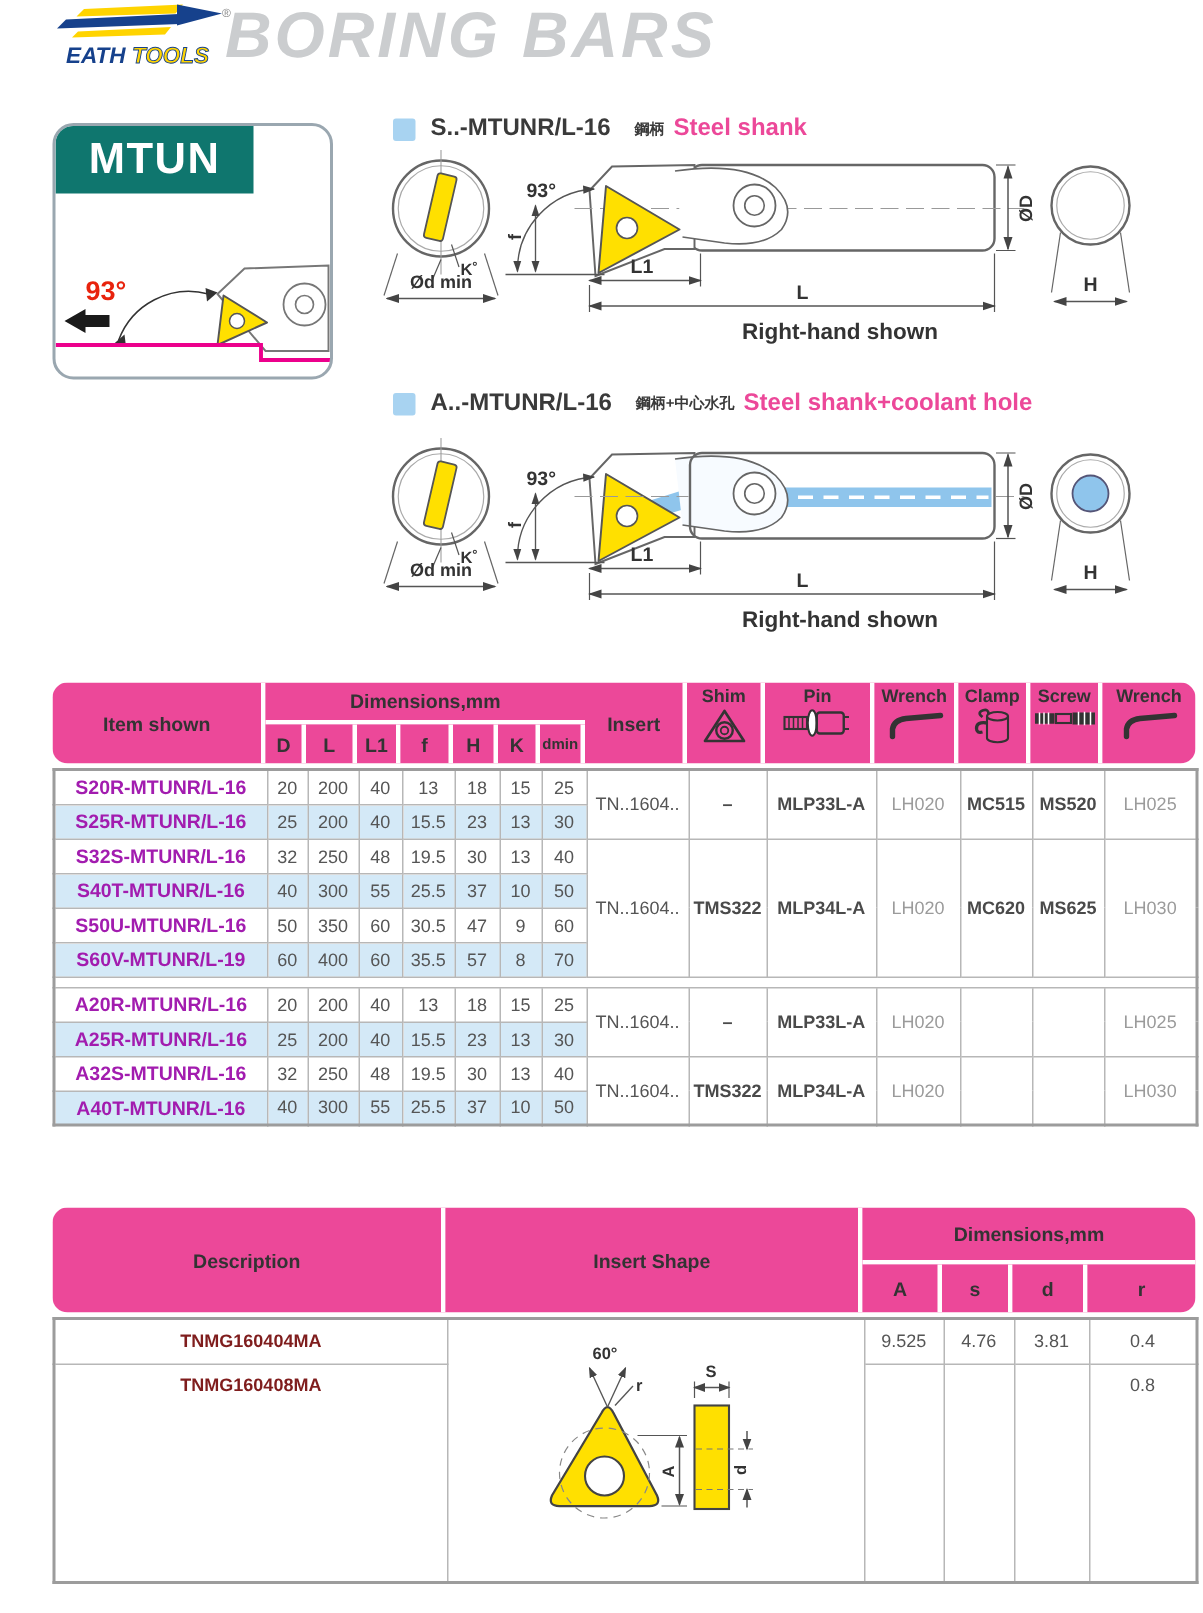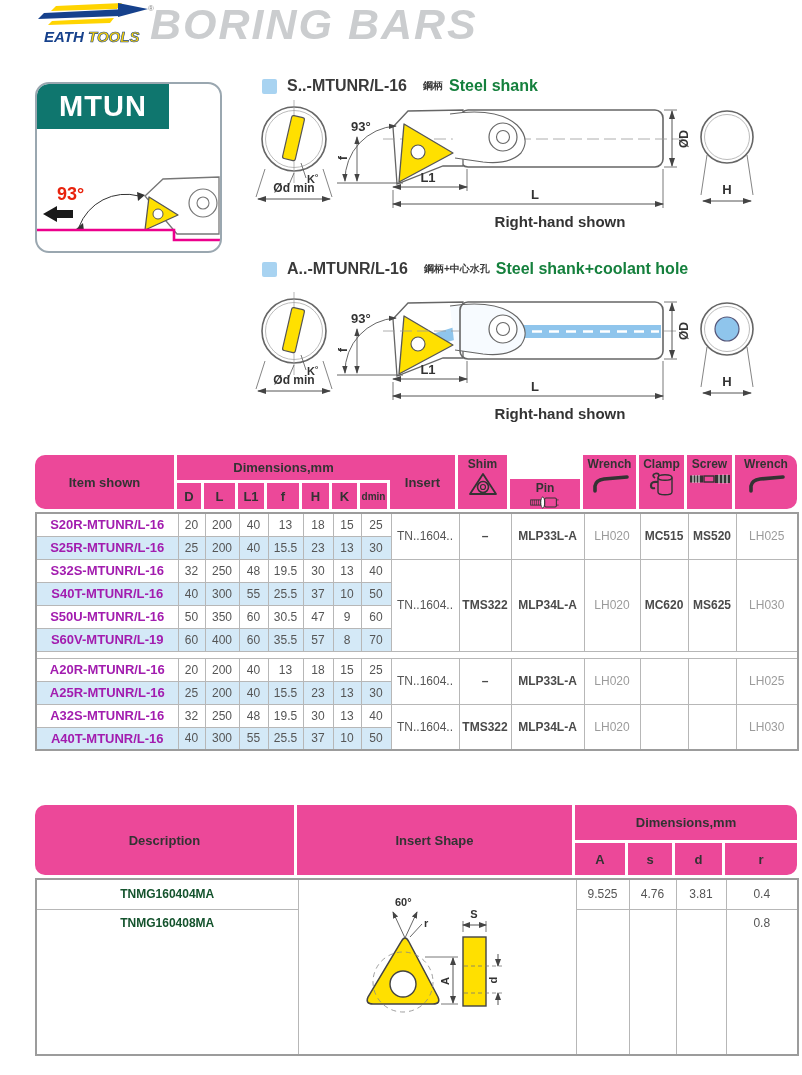--- a/index.html
+++ b/index.html
@@ -18,21 +18,21 @@
   .mtun-drawing { position: absolute; left: 0; top: 0; }
   .mtun-band { position: absolute; left: 0; top: 0; width: 132px; height: 45px; background: #0f766e;
     border-radius: 11px 0 0 0; display: flex; align-items: center; justify-content: center; }
   .mtun-band span { color: #fff; font-size: 29px; font-weight: bold; letter-spacing: 1px; }
 
   
   .section-title { position: absolute; display: flex; align-items: center; height: 18px; white-space: nowrap; }
   .section-title .bullet { width: 15px; height: 15px; background: #a8d3f1; margin-right: 10px; border-radius: 2px; flex: none; }
   .section-title .code { font-size: 16px; font-weight: bold; color: #3a3a3a; }
   .section-title .zh { font-size: 10px; font-weight: bold; color: #3a3a3a; margin-left: 16px; }
-  .section-title .en { font-size: 16px; font-weight: bold; color: #15803d; margin-left: 6px; }
+  .section-title .en { font-size: 16px; font-weight: bold; color: #ec4899; margin-left: 6px; }
   .caption { position: absolute; width: 180px; text-align: center; font-size: 15px; font-weight: bold; color: #333; }
 
   .diagram { position: absolute; }
   .dlab { font-family: "Liberation Sans", sans-serif; font-size: 12px; font-weight: bold; fill: #333; }
   .dlabL { font-family: "Liberation Sans", sans-serif; font-size: 13px; font-weight: bold; fill: #333; }
   .dlabS { font-family: "Liberation Sans", sans-serif; font-size: 11px; font-weight: bold; fill: #333; }
 
   
   .tbl-wrap { position: absolute; left: 35px; width: 762px; }
   .hdr-grid { display: grid; border-radius: 10px; overflow: hidden; }
@@ -51,21 +51,21 @@
   table.body-tbl tr.alt td { background: #d4e9f7; }
   table.body-tbl td.merge { background: #fff !important; }
   table.body-tbl td.code { font-weight: bold; color: #a21caf; font-size: 13px; }
   table.body-tbl td.bold { font-weight: bold; color: #4a4a4a; }
   table.body-tbl td.light { color: #9b9b9b; }
   table.body-tbl td.ins { color: #555; }
   table.body-tbl tr.spacer-row td { height: 7px; background: #fff; border-left: none; border-right: none; }
 
   
   table.ins-tbl td { height: 30px; }
-  table.ins-tbl td.desc { font-weight: bold; color: #14532d; }
+  table.ins-tbl td.desc { font-weight: bold; color: #7f1d1d; }
   table.ins-tbl td.top { vertical-align: top; padding-top: 6px; height: 146px; }
   table.ins-tbl td.shape-cell { vertical-align: top; padding-top: 14px; background: #fff; }
 </style>
 </head>
 <body>
 
 <div class="page">
 
   <div class="logo">
     <svg width="132" height="48" viewBox="0 0 132 48">
@@ -254,21 +254,21 @@
       <div class="tile gap-r" style="grid-column:9; grid-row:1/3;">Insert</div>
 
       <div class="tile tool gap-r" style="grid-column:10; grid-row:1/3;">
         <span class="tlab">Shim</span>
         <svg width="30" height="25" viewBox="0 0 30 25">
           <path d="M15,2 L28,22 L2,22 Z" fill="none" stroke="#333" stroke-width="1.8" stroke-linejoin="round"></path>
           <circle cx="15" cy="15" r="5.5" fill="none" stroke="#333" stroke-width="1.6"></circle>
           <circle cx="15" cy="15" r="2.5" fill="none" stroke="#333" stroke-width="1.2"></circle>
         </svg>
       </div>
-      <div class="tile tool gap-r" style="grid-column:11; grid-row:1/3;margin-top:24px;">
+      <div class="tile tool gap-r" style="grid-column:11; grid-row:1/3;">
         <span class="tlab">Pin</span>
         <svg width="46" height="20" viewBox="0 0 46 20">
           <rect x="1" y="6" width="15" height="8" fill="none" stroke="#333" stroke-width="1.4"></rect>
           <line x1="4" y1="6" x2="4" y2="14" stroke="#333" stroke-width="1"></line>
           <line x1="7" y1="6" x2="7" y2="14" stroke="#333" stroke-width="1"></line>
           <line x1="10" y1="6" x2="10" y2="14" stroke="#333" stroke-width="1"></line>
           <line x1="13" y1="6" x2="13" y2="14" stroke="#333" stroke-width="1"></line>
           <ellipse cx="19.5" cy="10" rx="3" ry="8.5" fill="#fff" stroke="#333" stroke-width="1.4"></ellipse>
           <rect x="22.5" y="3" width="18" height="14" rx="2" fill="none" stroke="#333" stroke-width="1.6"></rect>
           <line x1="40.5" y1="6" x2="44" y2="6" stroke="#333" stroke-width="1.2"></line>

